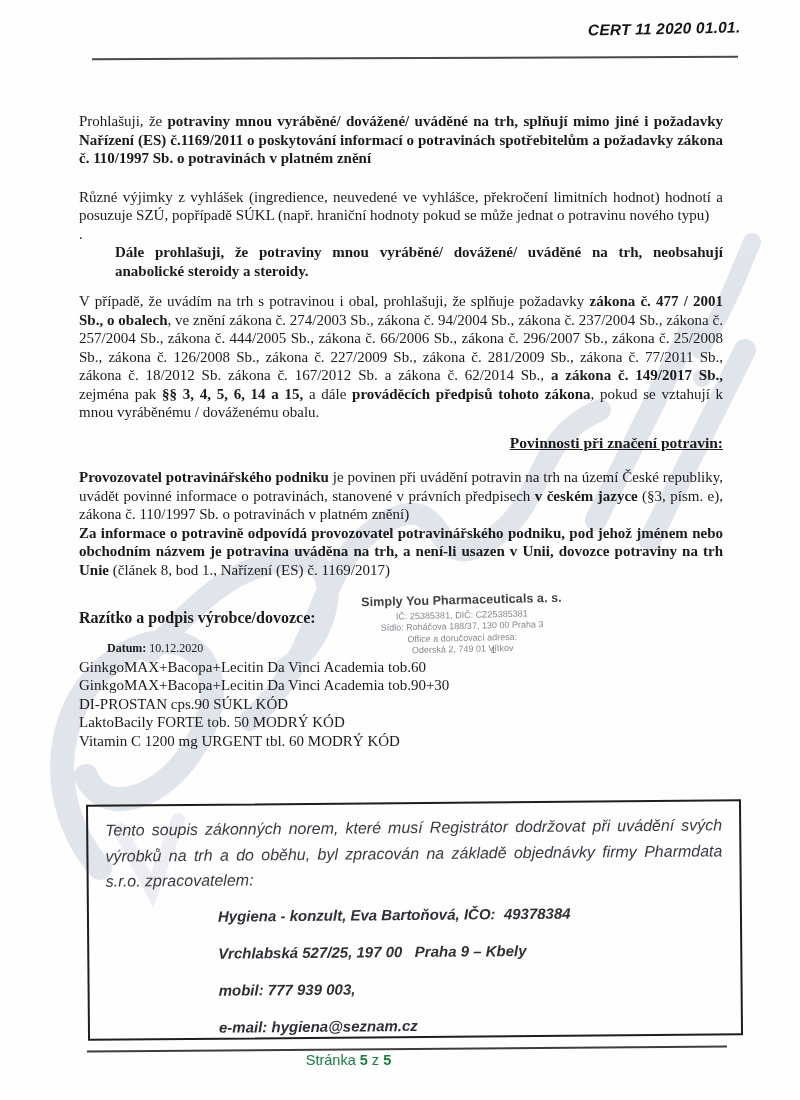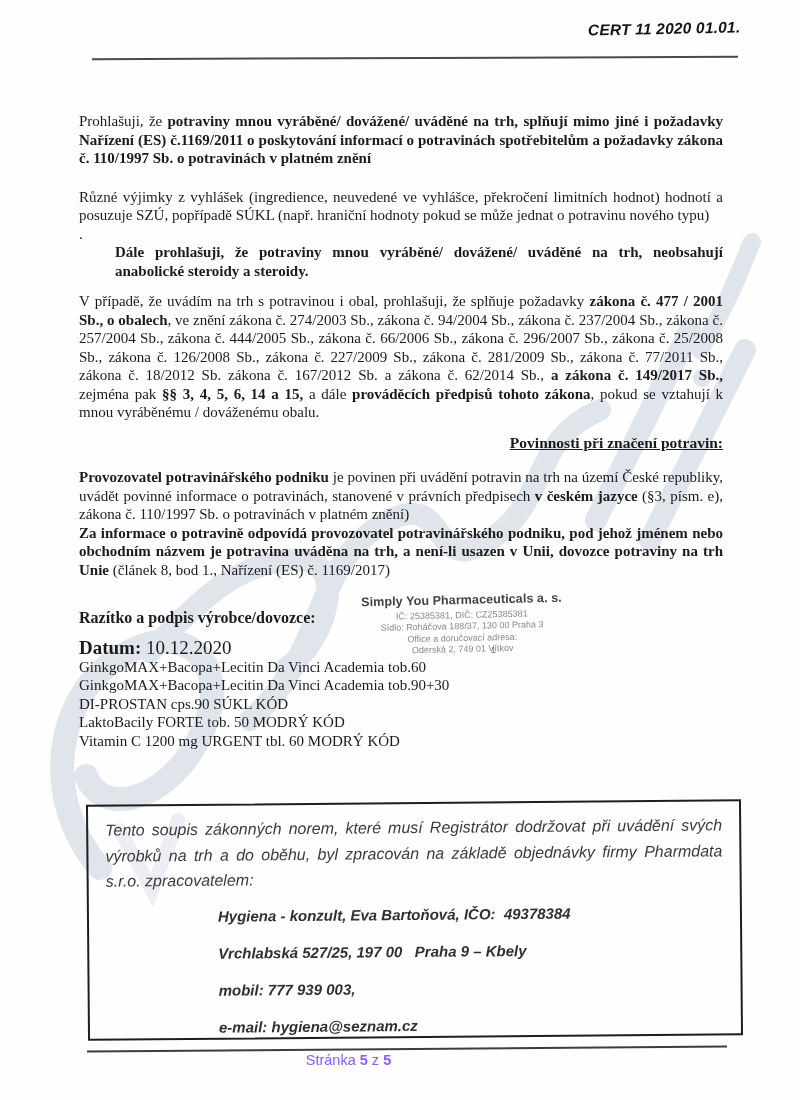--- a/index.html
+++ b/index.html
@@ -46,21 +46,21 @@
   .stamp-row { position: relative; margin-top: 2px; height: 48px; }
   .stamp-label { position: absolute; left: 0; top: 28px; font-weight: bold; font-size: 16px; white-space: nowrap; }
   .stamp-block {
     position: absolute; left: 238px; top: 10px; width: 290px; text-align: center;
     font-family: "Liberation Sans", sans-serif; transform: rotate(-1.3deg);
   }
   .stamp-company { font-size: 12.5px; font-weight: bold; color: #3f4347; letter-spacing: 0.1px; }
   .stamp-line { font-size: 9px; line-height: 11.5px; color: #83888d; }
   .page-mark { position: absolute; left: 412px; top: 60px; font-size: 9px; color: #6b6f73; font-family: "Liberation Sans", sans-serif; }
 
-  .datum-row { margin-top: 10px; font-size: 19px; }
+  .datum-row { margin-top: 10px; font-size: 12px; margin-left: 28px; }
   .datum-label { font-weight: bold; }
 
   .products-heading { margin: 24px 0 0 0; font-weight: bold; text-align: left; }
   .product-item { line-height: 18.6px; }
 
   .note-box {
     position: absolute; left: 87px; top: 802px; width: 655px; height: 236px;
     border: 2px solid #1e1e1e; z-index: 1; transform: rotate(-0.5deg);
     font-family: "Liberation Sans", sans-serif; color: #33343a;
     padding: 11px 17px 0 17px; background: transparent;
@@ -68,21 +68,21 @@
   .note-intro {
     margin: 0; font-style: italic; font-size: 16px; line-height: 25.5px;
     text-align: justify; color: #3a3b42;
   }
   .note-contact { margin-left: 112px; font-style: italic; font-weight: bold; font-size: 15px; color: #2f3036; }
   .contact-line { margin-top: 18px; line-height: 19px; white-space: pre-wrap; }
   .contact-line.first { margin-top: 13px; }
 
   .footer-text {
     position: absolute; left: 0; top: 1052px; width: 697px; text-align: center; z-index: 2;
-    font-family: "Liberation Sans", sans-serif; font-size: 14.5px; color: #8b5cf6;
+    font-family: "Liberation Sans", sans-serif; font-size: 14.5px; color: #15803d;
   }
 </style>
 </head>
 <body>
 
 <div class="page">
 
   <svg class="watermark" width="800" height="1100" viewBox="0 0 800 1100" xmlns="http://www.w3.org/2000/svg">
     <g fill="none" stroke="#c9cfdd" stroke-linecap="round" opacity="0.55">
       <path stroke-width="24" d="M 100 868 C 40 800 52 688 132 650 C 196 620 236 676 196 744 C 164 800 104 818 86 776"></path>

